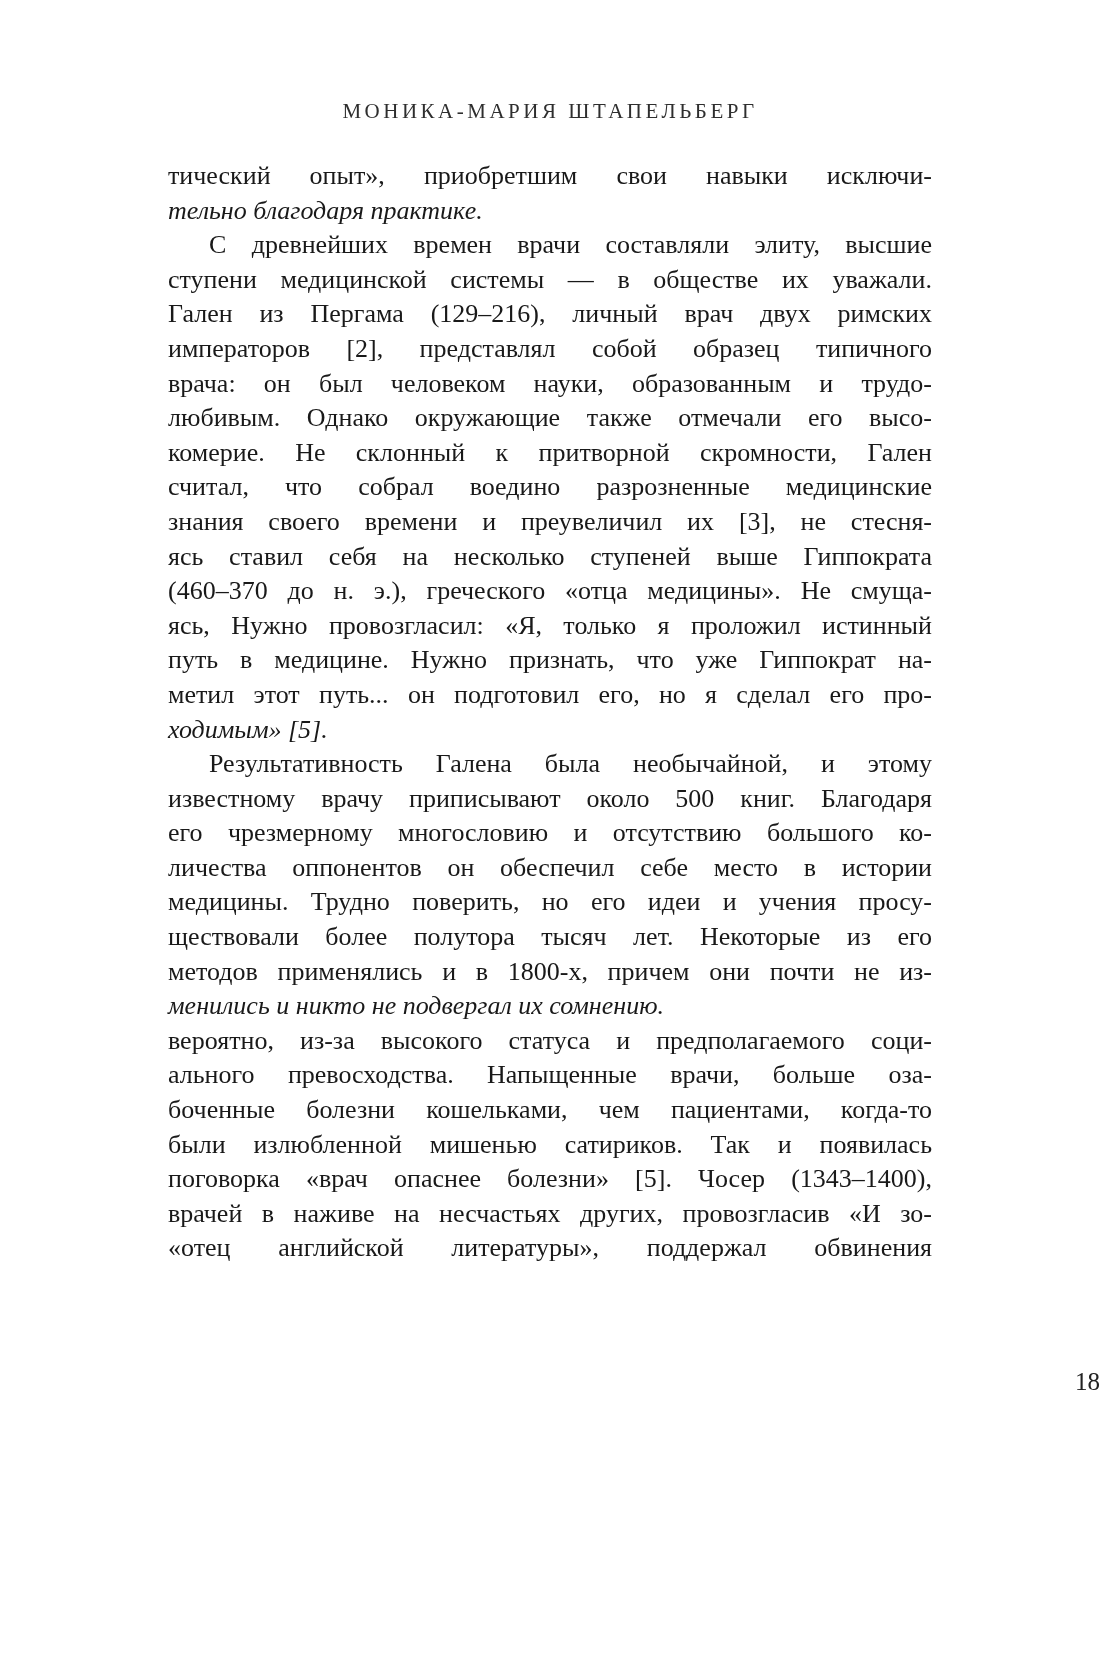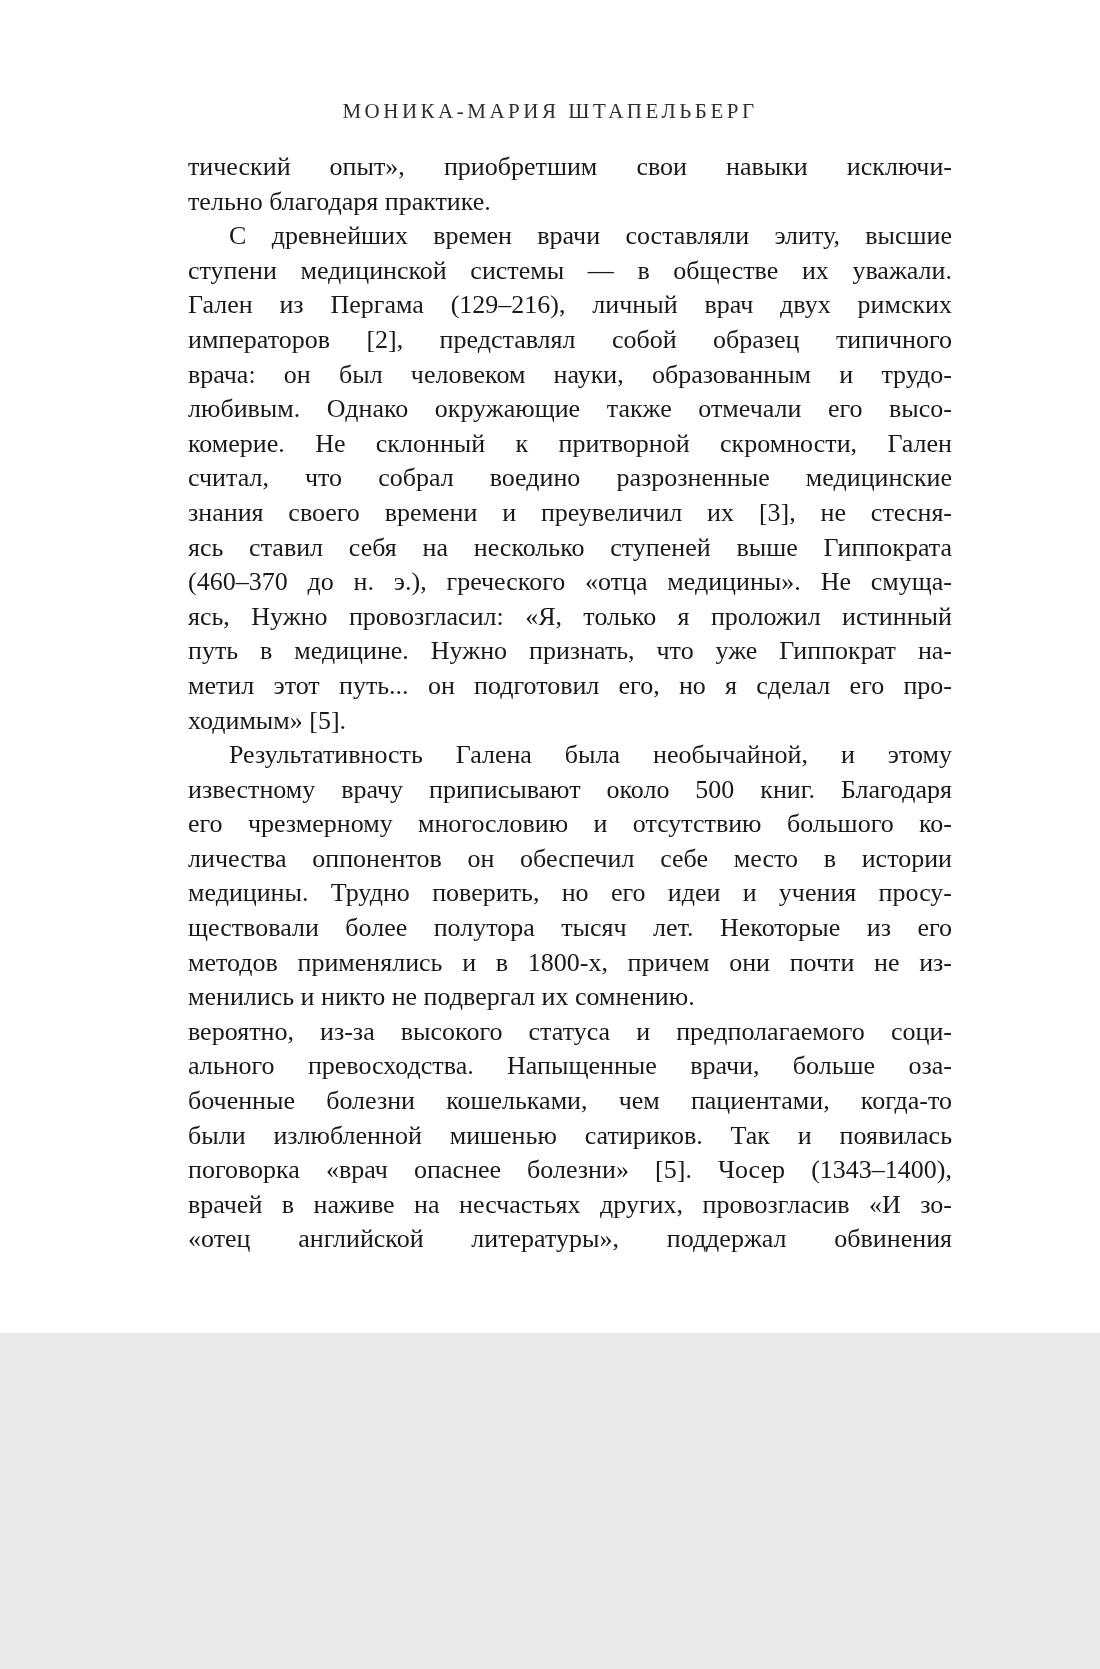--- a/index.html
+++ b/index.html
@@ -3,65 +3,65 @@
 <meta charset="utf-8">
 <style>
   html, body {
     margin: 0;
     padding: 0;
     background: #e9e9e9;
   }
   .page {
     position: relative;
     width: 1100px;
-    height: 1333px;
+    height: 1669px;
     margin: 0 auto;
     background: #ffffff;
     font-family: "Liberation Serif", "DejaVu Serif", serif;
     color: #1a1a1a;
     overflow: hidden;
   }
   .running-head {
     position: absolute;
     top: 99px;
     left: 0;
     right: 0;
     text-align: center;
     font-size: 21px;
     letter-spacing: 3.5px;
     color: #2e2e2e;
     font-weight: 400;
   }
   .text-block {
     position: absolute;
-    top: 150px;
+    top: 159px;
     left: 168px;
     width: 764px;
-    margin-left: 20px;
   }
   .line {
     font-size: 26px;
     line-height: 34.6px;
     text-align: justify;
     text-align-last: justify;
     text-justify: inter-word;
     color: #191919;
   }
   .line.para-end {
     text-align-last: left;
+    font-style: italic;
   }
   .line.indent {
     text-indent: 41px;
   }
   .page-number {
     position: absolute;
     top: 1368px;
     left: 0;
     right: 0;
-    text-align: left;
+    text-align: right;
     font-size: 25px;
     color: #222222;
   }
 </style>
 </head>
 <body>
 
 <div class="page" style="background: rgb(255, 255, 255); color: rgb(25, 25, 25);">
   <header class="running-head">МОНИКА-МАРИЯ ШТАПЕЛЬБЕРГ</header>
 

